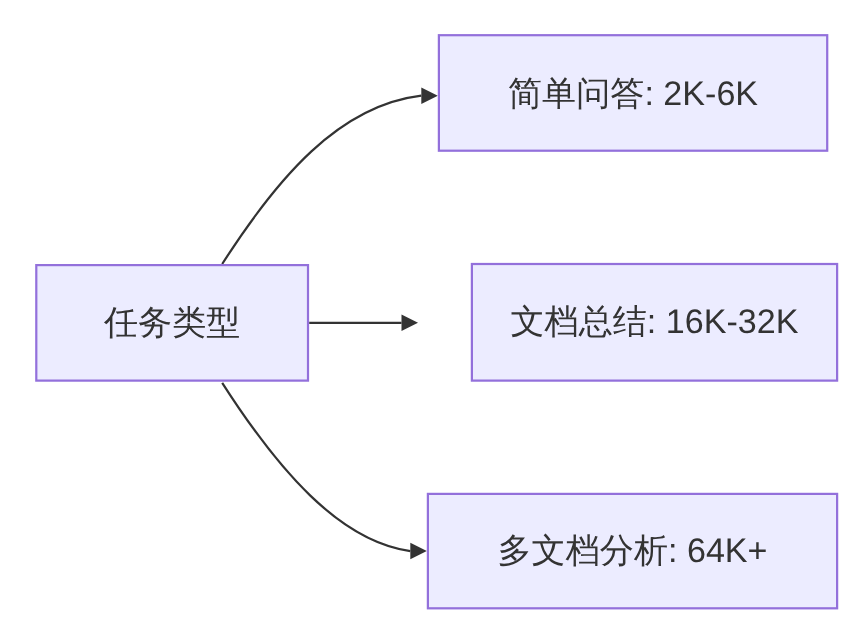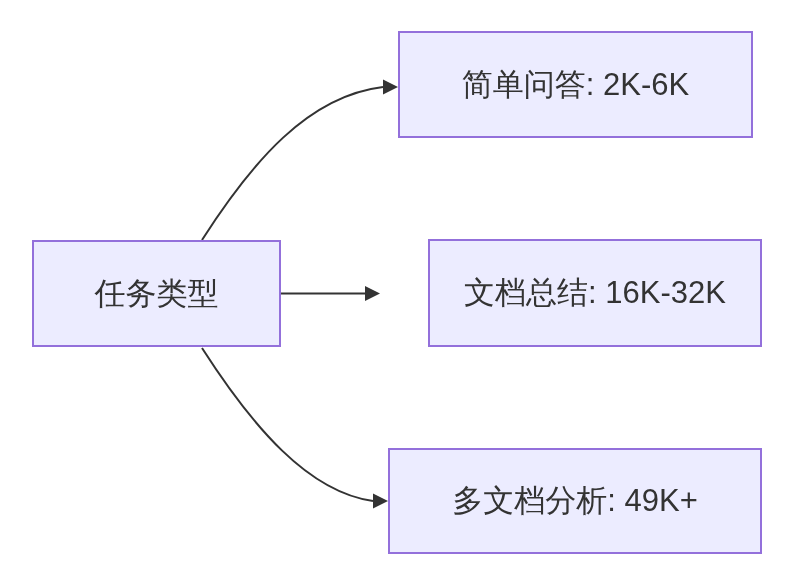--- a/index.html
+++ b/index.html
@@ -80,16 +80,16 @@
 
   <div class="node" id="node-c0">
     <span class="node-label">简单问答: 2K-6K</span>
   </div>
 
   <div class="node" id="node-c1">
     <span class="node-label">文档总结: 16K-32K</span>
   </div>
 
   <div class="node" id="node-c2">
-    <span class="node-label">多文档分析: 49K+</span>
+    <span class="node-label">多文档分析: 64K+</span>
   </div>
 
 </div>
 
 </body></html>

